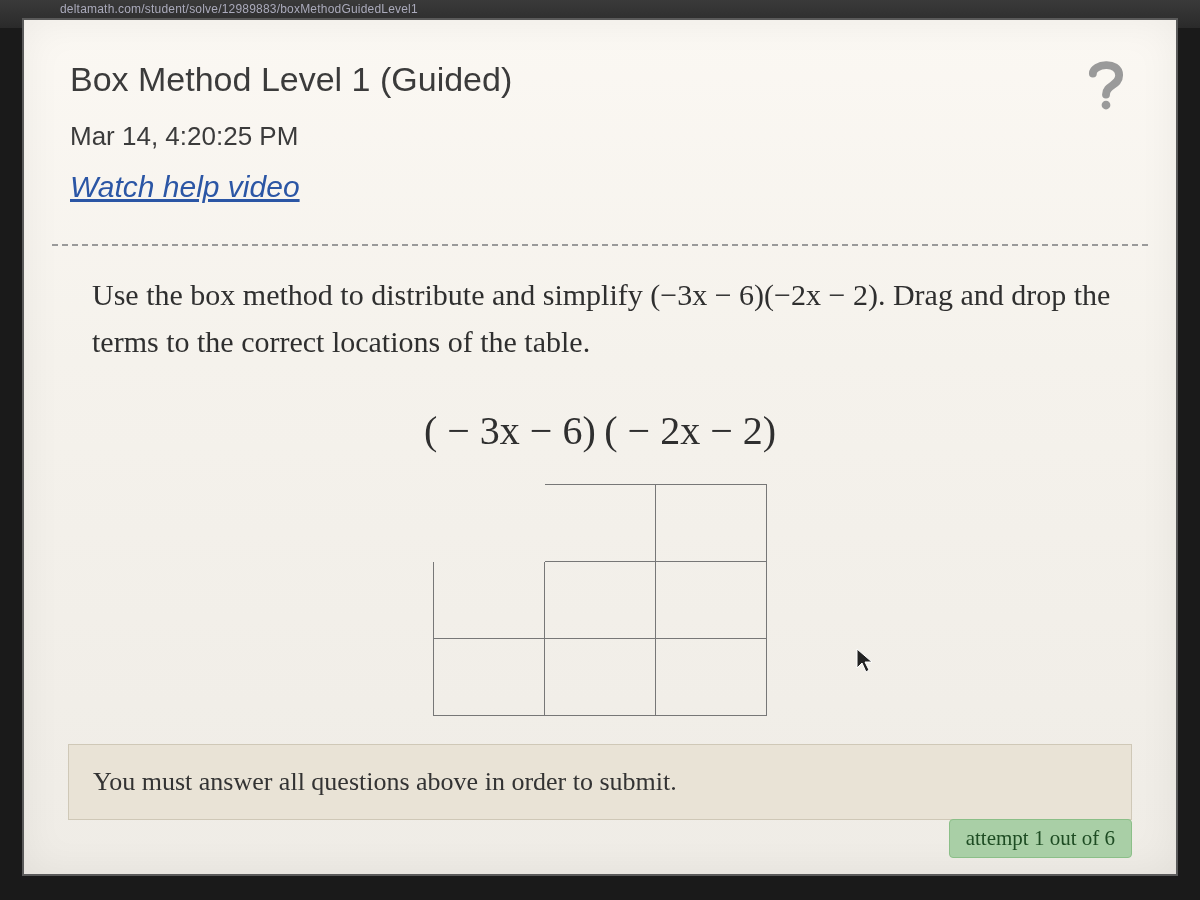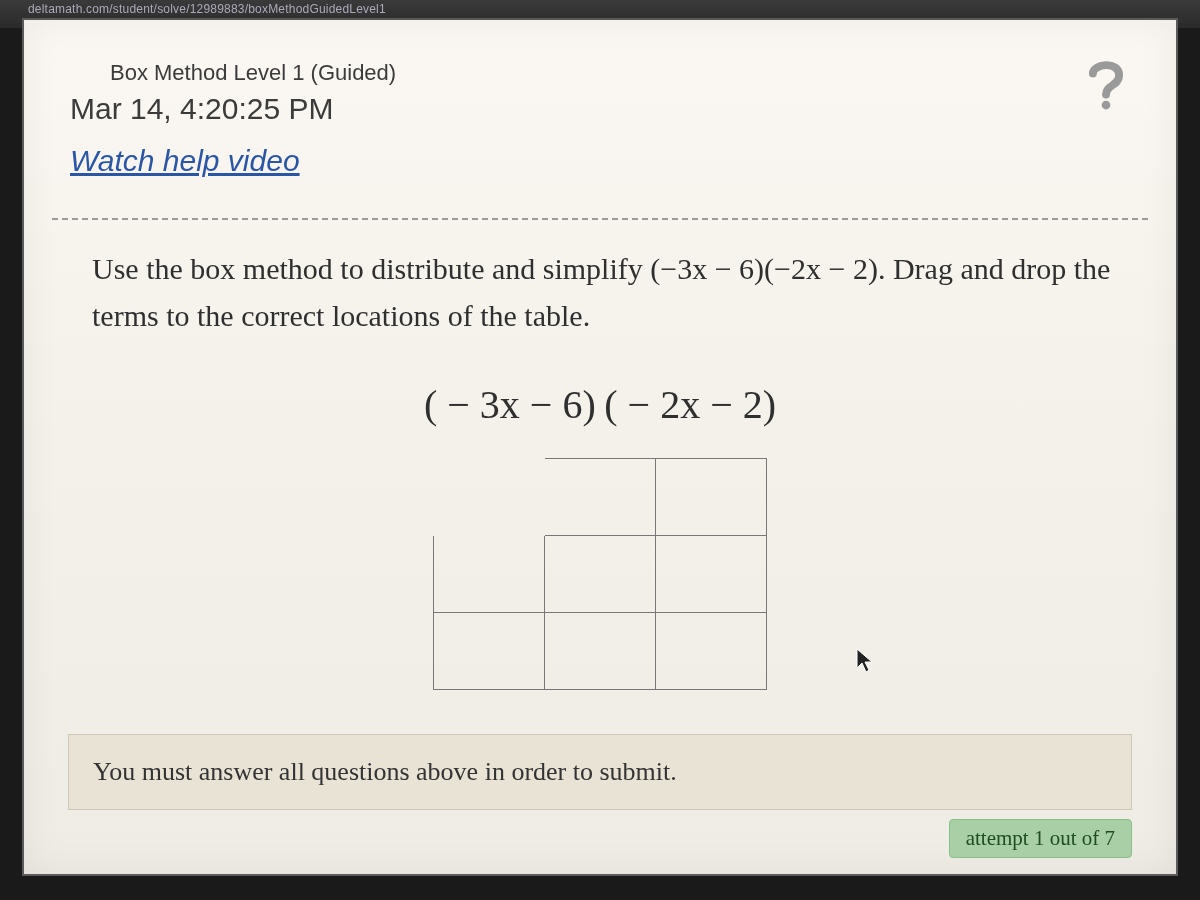--- a/index.html
+++ b/index.html
@@ -20,21 +20,21 @@
     padding: 0;
   }
   
   .browser-bar {
     height: 28px;
     background: linear-gradient(#3a3a3a, #2a2a2a);
     color: #aab;
     font-family: Arial, sans-serif;
     font-size: 12px;
     line-height: 18px;
-    padding-left: 28px;
+    padding-left: 60px;
     letter-spacing: .2px;
     white-space: nowrap;
     overflow: hidden;
   }
   .page-frame {
     position: absolute;
     left: 22px;
     right: 22px;
     top: 18px;
     bottom: 24px;
@@ -47,30 +47,29 @@
   .header-area {
     padding: 40px 46px 22px 46px;
   }
   .title-row {
     display: flex;
     justify-content: space-between;
     align-items: flex-start;
   }
   .title-text {
     font-family: "Comic Sans MS", "Marker Felt", cursive, sans-serif;
-    font-size: 22px;
+    font-size: 34px;
     color: #3b3b3b;
     font-weight: 400;
-    margin-left: 40px;
   }
   .timestamp {
     font-family: "Comic Sans MS", "Marker Felt", cursive, sans-serif;
-    font-size: 30px;
+    font-size: 26px;
     color: #3b3b3b;
-    margin-top: 6px;
+    margin-top: 22px;
   }
   .help-icon {
     width: 60px;
     height: 60px;
     display: flex;
     justify-content: center;
     align-items: center;
     color: #999;
     margin-right: -6px;
     margin-top: -6px;
@@ -129,21 +128,21 @@
     left: 832px;
     top: 628px;
     width: 20px;
     height: 26px;
     pointer-events: none;
   }
   .footer-banner {
     position: absolute;
     left: 44px;
     right: 44px;
-    bottom: 64px;
+    bottom: 54px;
     background: #e9e3d6;
     border: 1px solid #cfc8b7;
     padding: 22px 24px;
     font-family: Georgia, serif;
     font-size: 26px;
     color: #333;
   }
   .attempt-badge {
     position: absolute;
     right: 44px;
@@ -217,17 +216,17 @@
 
     <svg class="cursor-arrow" viewBox="0 0 20 26">
       <path d="M1 1 L1 20 L6 15 L10 24 L13 22 L9 14 L16 14 Z" fill="#222" stroke="#fff" stroke-width="1"></path>
     </svg>
 
     <div class="footer-banner">
       <span>You must answer all questions above in order to submit.</span>
     </div>
 
     <div class="attempt-badge">
-      <span>attempt 1 out of 7</span>
+      <span>attempt 1 out of 6</span>
     </div>
 
   </div>
 </div>
 
 </body></html>

